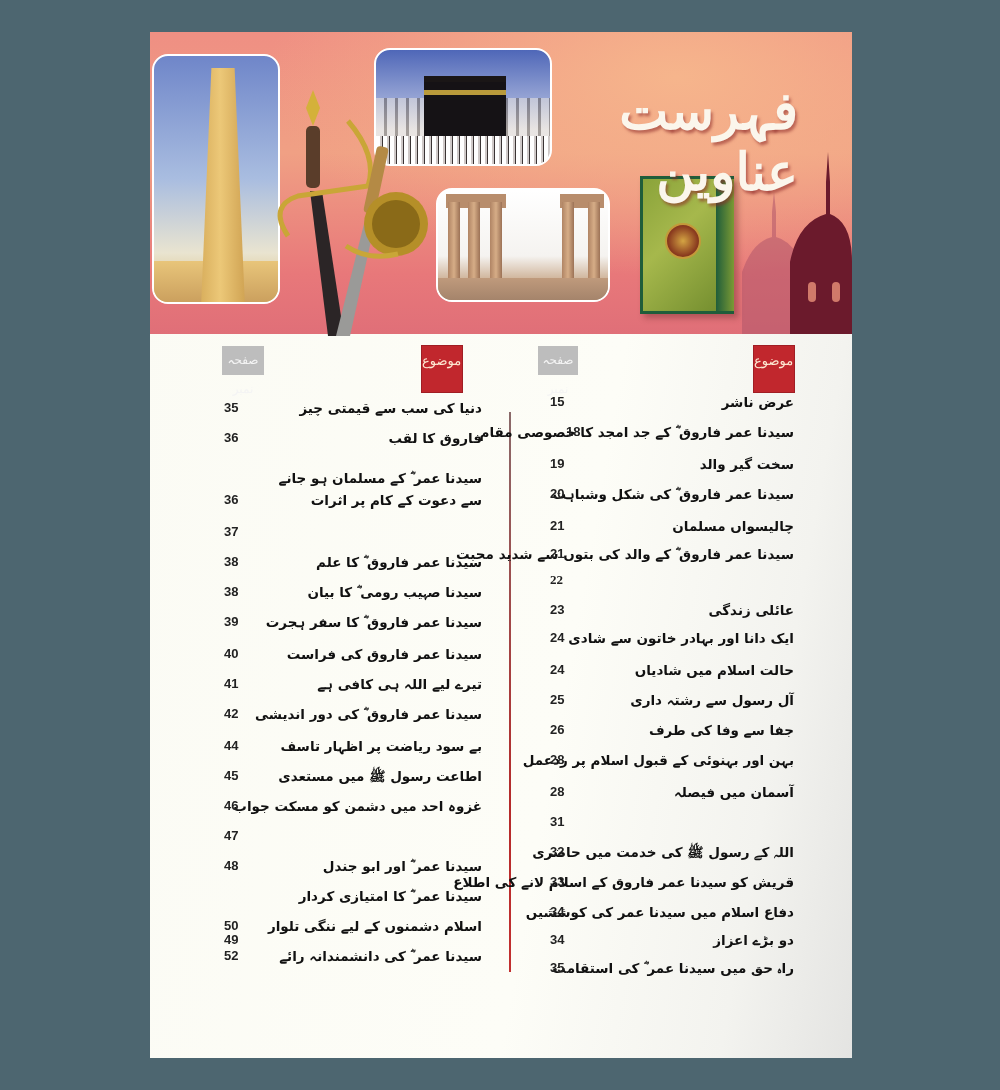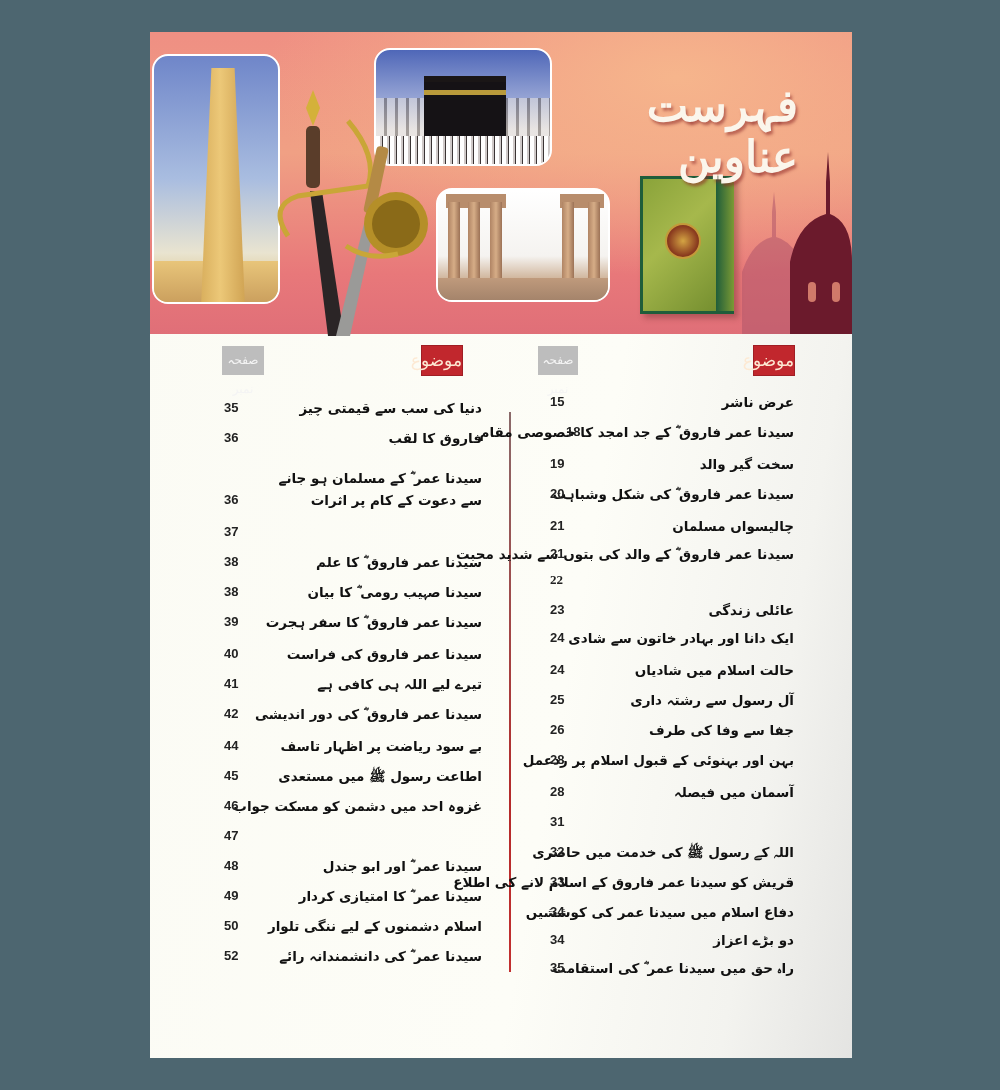--- a/index.html
+++ b/index.html
@@ -52,27 +52,27 @@
       background: linear-gradient(135deg, #8aa33a 0%, #a6b84c 40%, #6f8a2c 100%);
       border: 3px solid #1f5d3a; box-shadow: 4px 4px 6px rgba(80,30,30,.35); }
     .quran-spine { position: absolute; right: -3px; top: 0; width: 18px; height: 132px; background: linear-gradient(90deg,#1f5d3a,#7c9a34); }
     .quran-medallion { position: absolute; left: 22px; top: 44px; width: 36px; height: 36px; border-radius: 50%;
       background: radial-gradient(circle, #d4a443 0%, #8a3b1f 65%, #6a2c18 100%); border: 2px solid #c49a3a; }
 
     .domes { position: absolute; left: 592px; top: 120px; width: 110px; height: 182px; }
 
     .title {
       position: absolute; right: 54px; top: 48px; width: 270px; text-align: right;
-      direction: rtl; color: #fbf6ec; font-family: "DejaVu Serif", serif; font-size: 44px;
+      direction: rtl; color: #fbf6ec; font-family: "DejaVu Serif", serif; font-size: 52px;
       font-weight: bold; text-shadow: 2px 3px 3px rgba(140,40,40,.55); letter-spacing: 1px;
     }
 
     
-    .hdr-topic { position: absolute; height: 29px; background: #c1272d; color: #fde9d3;
-      font-size: 17px; line-height: 29px; text-align: left; direction: rtl;
+    .hdr-topic { position: absolute; height: 46px; background: #c1272d; color: #fde9d3;
+      font-size: 13px; line-height: 29px; text-align: left; direction: rtl;
       font-family: "DejaVu Serif", serif; box-shadow: 0 0 0 1px #a01e24; }
     .hdr-page { position: absolute; height: 29px; background: #bdbdbd; color: #f4f4f4;
       font-size: 12px; line-height: 29px; text-align: center; direction: rtl;
       font-family: "DejaVu Serif", serif; }
 
     
     .toc-list { position: absolute; }
     .toc-row { position: absolute; height: 30px; width: 100%; }
     .toc-title { position: absolute; right: 0; top: 0; direction: rtl; text-align: right;
       font-family: "DejaVu Sans", sans-serif; font-size: 13.5px; font-weight: bold; color: #111;
@@ -287,21 +287,21 @@
       </div>
       <div class="toc-row" style="top: 428px;">
         <span class="toc-num" style="left: -4px;">47</span>
       </div>
       <div class="toc-row" style="top: 458px;">
         <span class="toc-title">سیدنا عمر ؓ اور ابو جندل</span>
         <span class="toc-num" style="left: -4px;">48</span>
       </div>
       <div class="toc-row" style="top: 488px;">
         <span class="toc-title">سیدنا عمر ؓ کا امتیازی کردار</span>
-        <span class="toc-num" style="left: -4px;">49</span>
+        <span class="toc-num" style="left: -4px; margin-top: 44px;">49</span>
       </div>
       <div class="toc-row" style="top: 518px;">
         <span class="toc-title">اسلام دشمنوں کے لیے ننگی تلوار</span>
         <span class="toc-num" style="left: -4px;">50</span>
       </div>
       <div class="toc-row" style="top: 548px;">
         <span class="toc-title">سیدنا عمر ؓ کی دانشمندانہ رائے</span>
         <span class="toc-num" style="left: -4px;">52</span>
       </div>
     </div>

